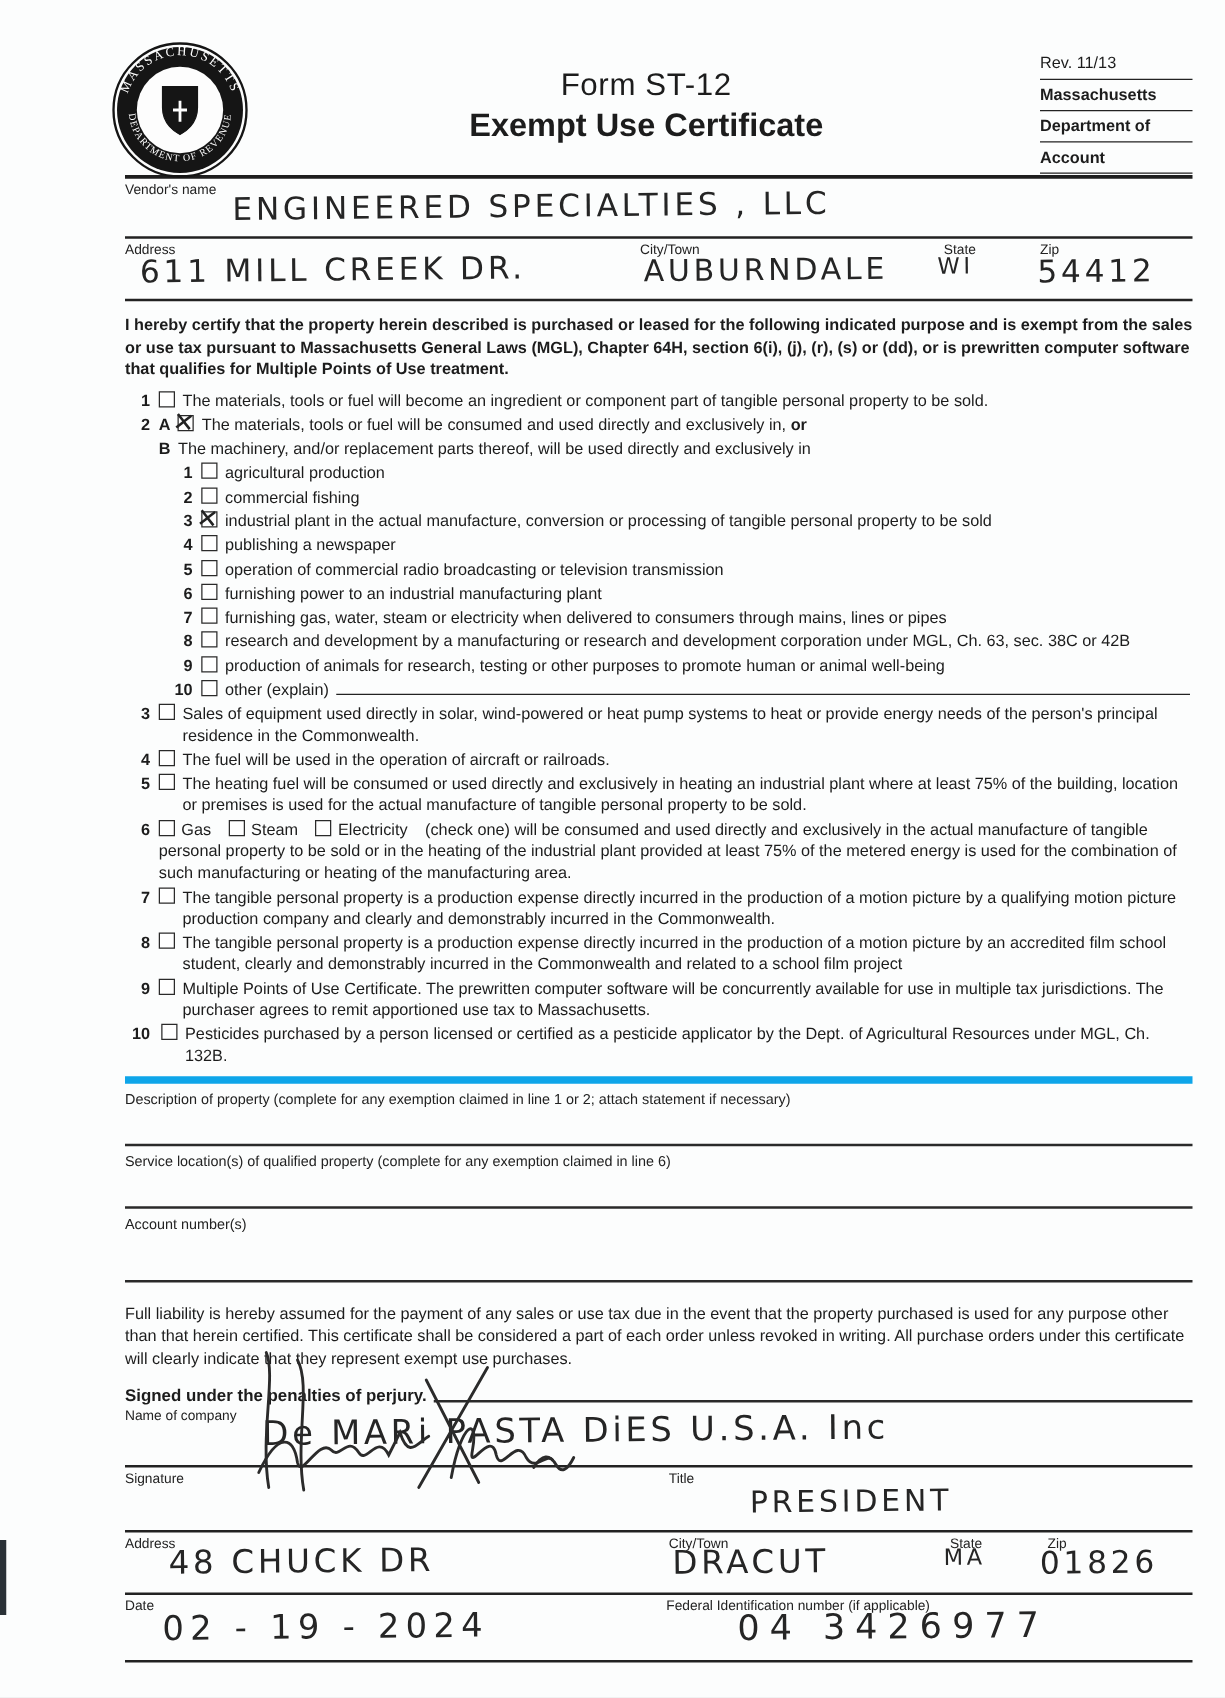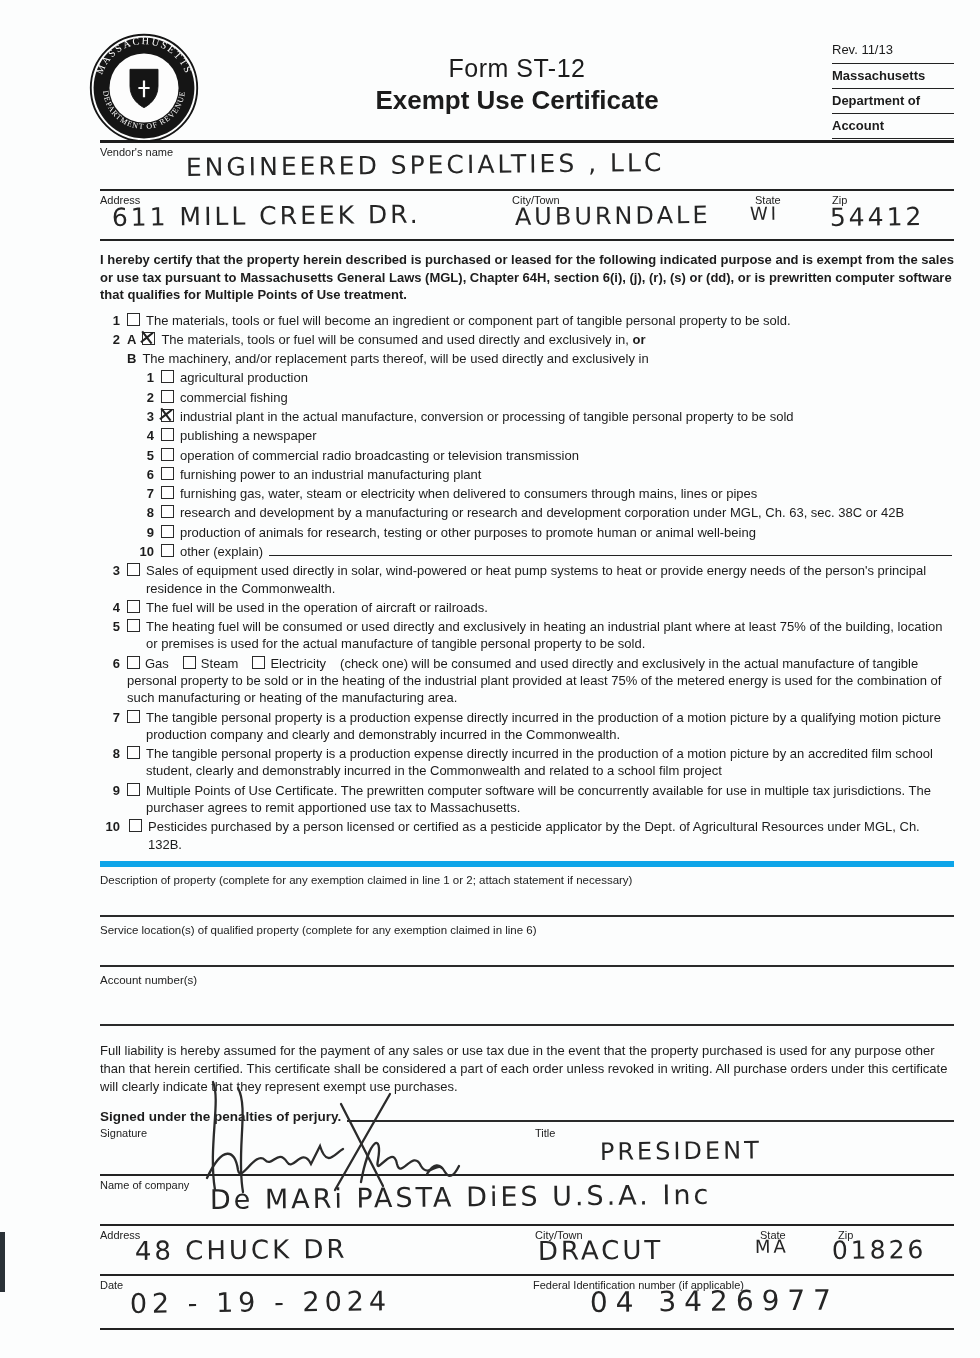--- a/index.html
+++ b/index.html
@@ -248,28 +248,28 @@
         <path d="M40,112 C33,70 46,22 38,4"></path>
         <path d="M68,114 C61,74 74,30 63,10"></path>
         <path d="M32,100 C48,66 60,72 63,92 C66,106 80,72 90,82 C97,90 103,70 112,84 C118,94 127,68 136,86 l9,-18 c7,22 14,8 23,3"></path>
         <path d="M186,104 C194,60 208,54 203,82 C199,102 218,64 222,86 C226,102 238,70 246,88 c7,12 16,-4 21,2"></path>
         <path d="M160,112 L215,16"></path>
         <path d="M208,108 L166,26"></path>
         <path d="M252,96 q10,-16 18,-2 q6,10 14,-6"></path>
       </g>
     </svg>
 
+    <div class="vrow" style="height:48px;border-bottom-width:2.5px;">
+      <span class="lbl abs" style="left:0;">Name of company</span>
+      <span class="hand abs" style="left:110px;top:8px;font-size:27px;">De MARi PASTA DiES U.S.A. Inc</span>
+    </div>
     <div class="vrow" style="height:50px;border-bottom-width:2.5px;">
       <span class="lbl abs" style="left:0;">Signature</span>
       <span class="lbl abs" style="left:435px;">Title</span>
       <span class="hand abs" style="left:500px;top:14px;font-size:24px;">PRESIDENT</span>
-    </div>
-    <div class="vrow" style="height:48px;border-bottom-width:2.5px;">
-      <span class="lbl abs" style="left:0;">Name of company</span>
-      <span class="hand abs" style="left:110px;top:8px;font-size:27px;">De MARi PASTA DiES U.S.A. Inc</span>
     </div>
     <div class="vrow" style="height:48px;">
       <span class="lbl abs" style="left:0;">Address</span>
       <span class="lbl abs" style="left:435px;">City/Town</span>
       <span class="lbl abs" style="left:660px;">State</span>
       <span class="lbl abs" style="left:738px;">Zip</span>
       <span class="hand abs" style="left:35px;top:10px;font-size:26px;">48  CHUCK  DR</span>
       <span class="hand abs" style="left:438px;top:10px;font-size:26px;">DRACUT</span>
       <span class="hand abs" style="left:655px;top:10px;font-size:18px;">MA</span>
       <span class="hand abs" style="left:732px;top:10px;font-size:25px;">01826</span>

